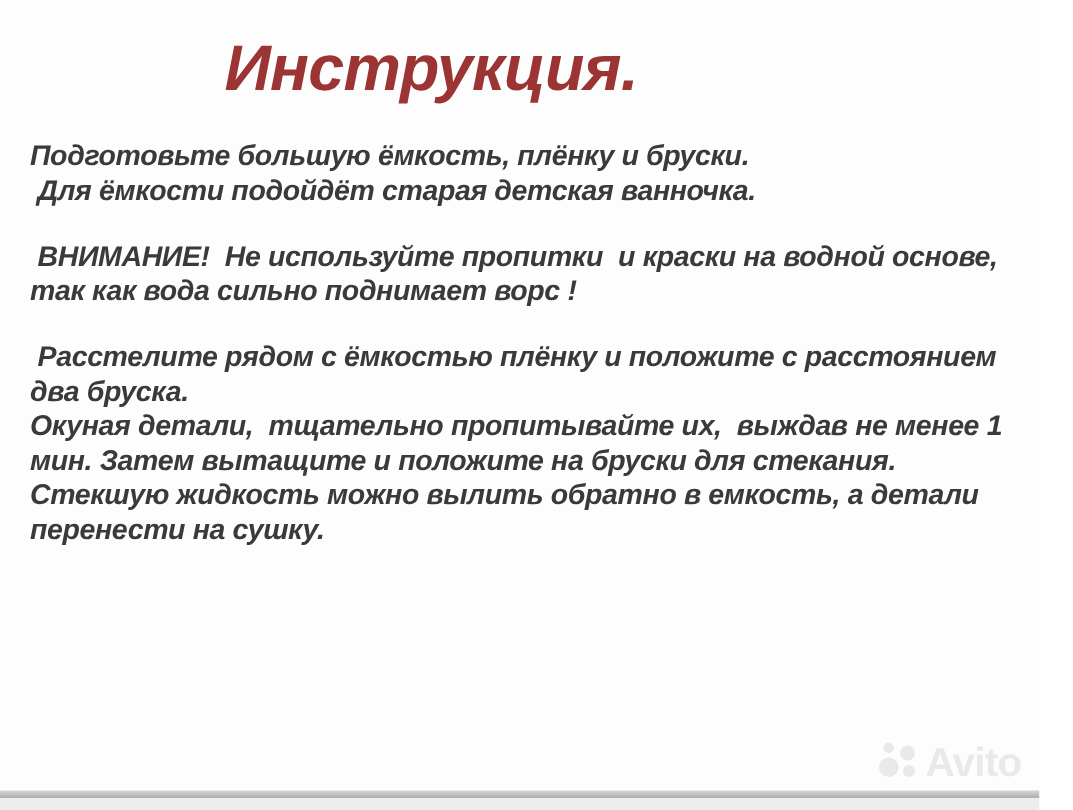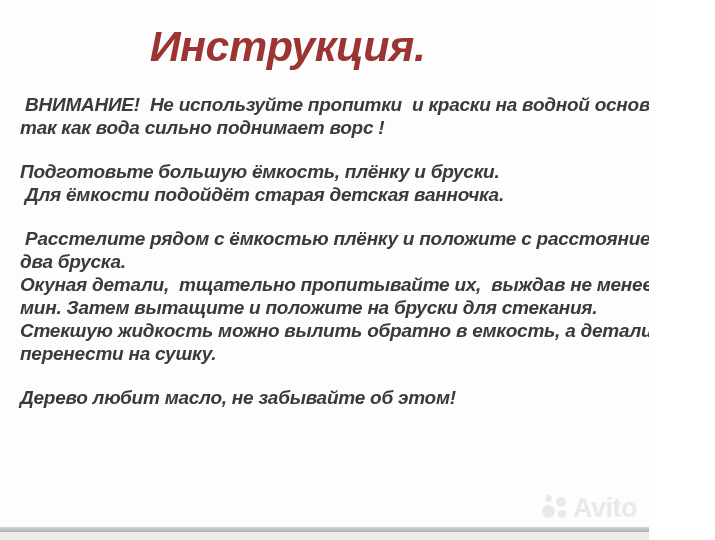--- a/index.html
+++ b/index.html
@@ -7,20 +7,21 @@
     padding: 0;
     background: #ffffff;
   }
   .slide {
     position: relative;
     width: 649px;
     height: 540px;
     background: #fdfdfd;
     overflow: hidden;
     font-family: "Liberation Sans", sans-serif;
+    padding-left: 44px;
   }
   .slide-title {
     position: absolute;
     top: 22px;
     left: 0;
     width: 575px;
     margin: 0;
     text-align: center;
     font-family: "Liberation Sans", sans-serif;
     font-size: 43px;
@@ -100,31 +101,30 @@
   }
 </style>
 </head>
 <body>
 
 <div class="slide">
 
   <h1 class="slide-title">Инструкция.</h1>
 
   <div class="slide-body">
+    <p>Подготовьте большую ёмкость, плёнку и бруски.
+ Для ёмкости подойдёт старая детская ванночка.</p>
     <p> ВНИМАНИЕ!  Не используйте пропитки  и краски на водной основе,
 так как вода сильно поднимает ворс !</p>
-    <p>Подготовьте большую ёмкость, плёнку и бруски.
- Для ёмкости подойдёт старая детская ванночка.</p>
     <p> Расстелите рядом с ёмкостью плёнку и положите с расстоянием
 два бруска.
 Окуная детали,  тщательно пропитывайте их,  выждав не менее 1
 мин. Затем вытащите и положите на бруски для стекания.
 Стекшую жидкость можно вылить обратно в емкость, а детали
 перенести на сушку.</p>
-    <p>Дерево любит масло, не забывайте об этом!</p>
   </div>
 
   <div class="watermark">
     <span class="wm-logo">
       <i class="wm-c1"></i>
         <i class="wm-c2"></i>
         <i class="wm-c3"></i>
         <i class="wm-c4"></i>
     </span>
     <span class="wm-text">Avito</span>

